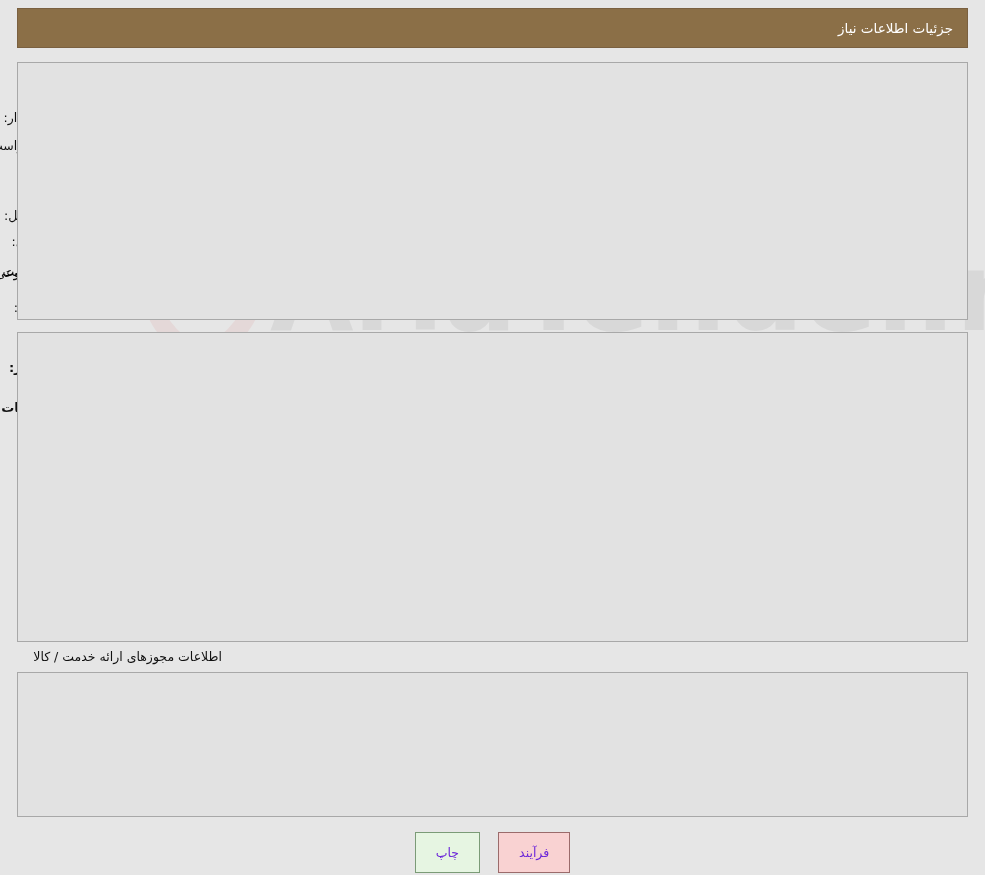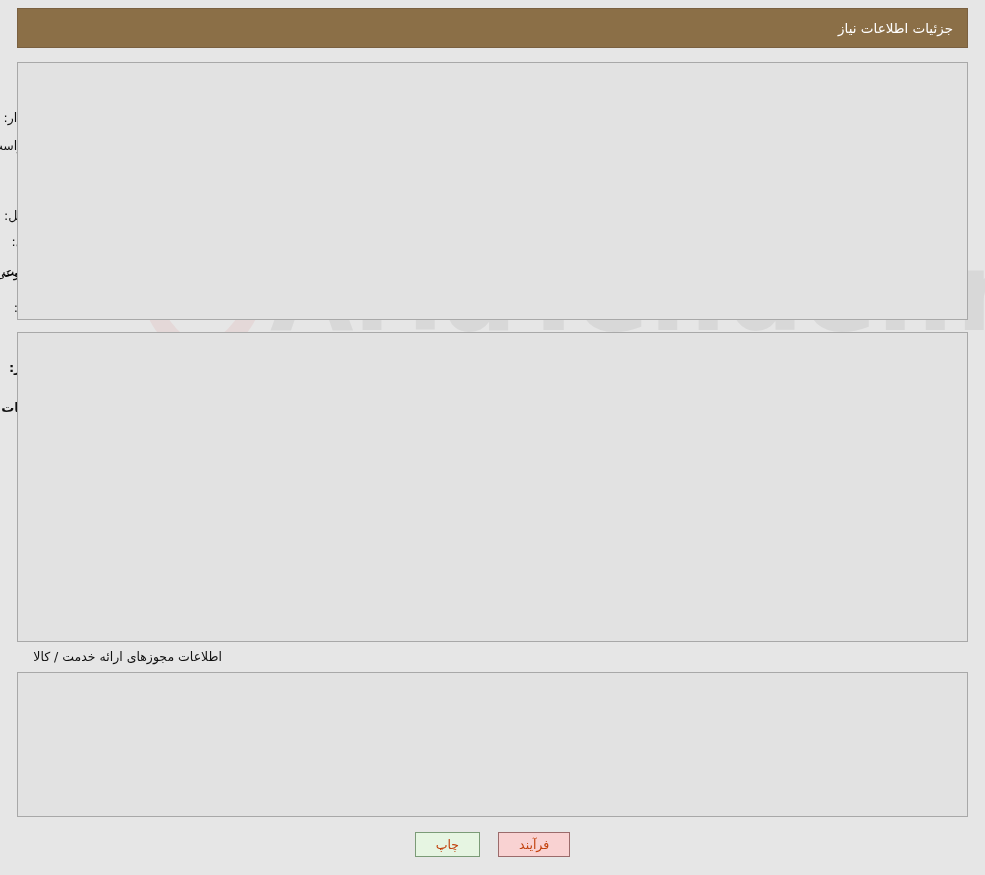--- a/index.html
+++ b/index.html
@@ -207,22 +207,22 @@
   
   .footer-btns {
     position:absolute;
     left:0; top:832px; width:985px;
     display:flex; justify-content:center; gap:18px;
     z-index:3;
   }
   .btn {
     border:1px solid #555;
     font-size:12.5px;
-    padding:4px 20px;
-    color:#c2410c;
+    padding:12px 20px;
+    color:#6d28d9;
     cursor:pointer;
     line-height:1.2;
   }
   .btn-back  { background:#f9d2d2; border-color:#9b6b6b; }
   .btn-print { background:#e6f5e2; border-color:#7b9b77; }
 </style>
 </head>
 <body>
 
 <div id="page">

